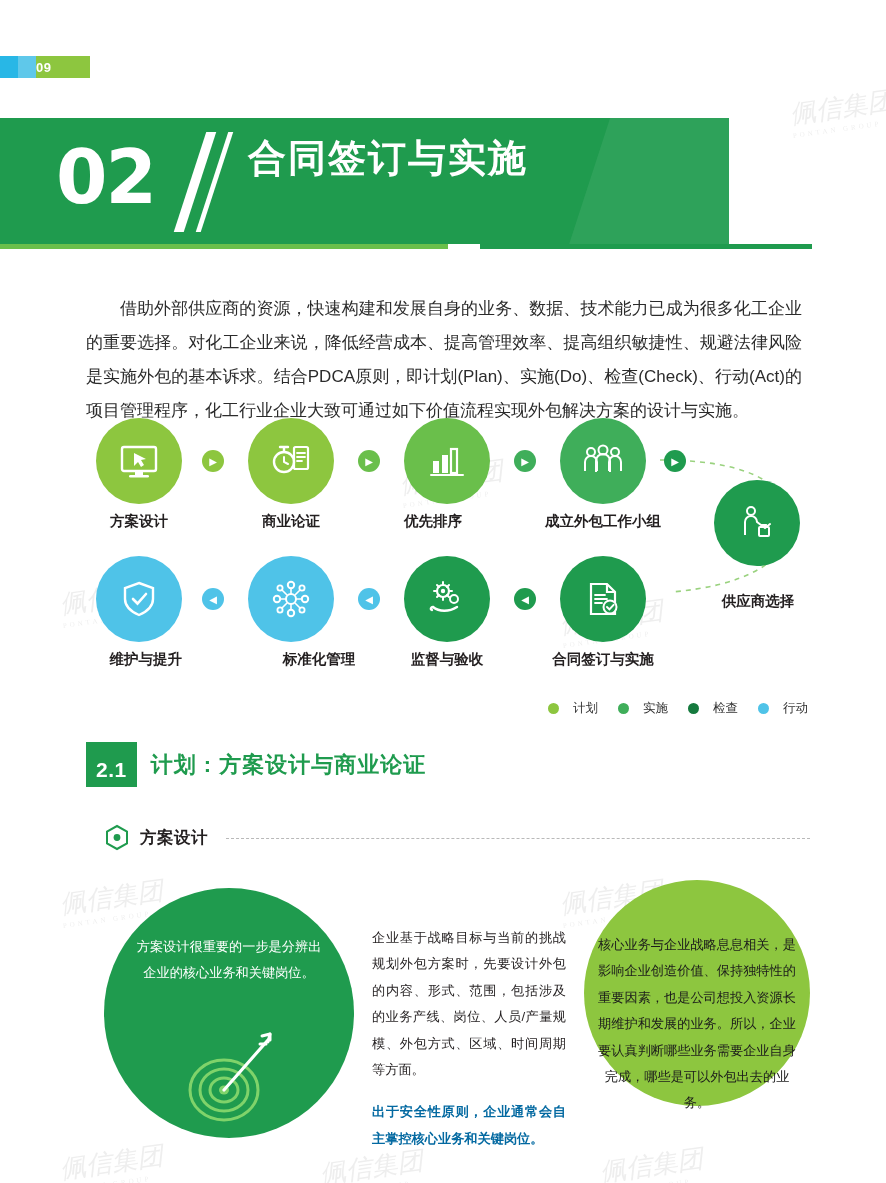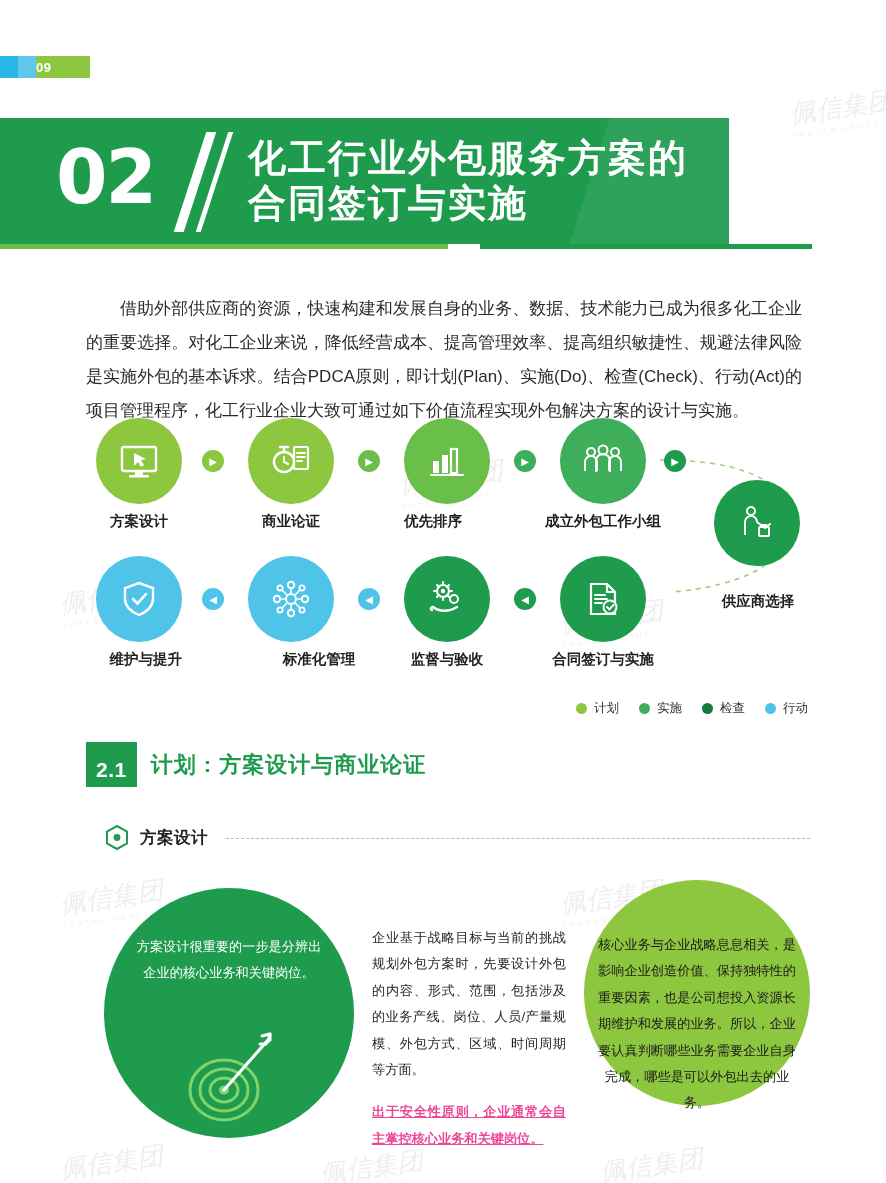--- a/index.html
+++ b/index.html
@@ -90,21 +90,21 @@
     color:#fff; font-size: 10px;
   }
   .dashed-curve { position:absolute; left:0; top:0; }
 
   
   .legend {
     position: absolute; top: 700px; right: 78px;
     display: flex; align-items: center; gap: 20px;
     font-size: 12.5px; color: #333;
   }
-  .legend .item { display:flex; align-items:center; gap:7px; }
+  .legend .item { display:flex; align-items:center; gap:14px; }
   .legend .dot { width: 11px; height: 11px; border-radius: 50%; display:inline-block; }
 
   
   .sec21 { position: absolute; top: 742px; left: 86px; display:flex; align-items:center; gap: 14px; }
   .sec21 .tag {
     background: #1f9b4e; color:#fff; font-weight: 800; font-size: 21px;
     padding: 16px 10px 5px 10px; letter-spacing: .5px;
   }
   .sec21 .txt { color:#1f9b4e; font-weight: 800; font-size: 22px; letter-spacing: 1px; }
 
@@ -123,21 +123,21 @@
   .circle-left .txt {
     position:absolute; top: 46px; left: 30px; width: 190px;
     font-size: 13.2px; line-height: 2.0; text-align:center;
   }
   .circle-left .target { position:absolute; left: 72px; top: 142px; }
 
   .mid-col {
     position:absolute; left: 372px; top: 925px; width: 194px;
     font-size: 13.2px; line-height: 2.0; color: #231f20; text-align: justify;
   }
-  .mid-col .bold { font-weight: 700; display:block; margin-top: 16px; color:#ec4899;text-decoration:underline; }
+  .mid-col .bold { font-weight: 700; display:block; margin-top: 16px; color:#0369a1; }
 
   .circle-right {
     position:absolute; left: 584px; top: 880px;
     width: 226px; height: 226px; border-radius: 50%;
     background: #8dc63f;
   }
   .right-overflow {
     position:absolute; left: 586px; top: 1040px; width: 220px;
     font-size: 13.2px; line-height: 2.0; color:#1b1b1b; text-align:center;
   }
@@ -171,21 +171,20 @@
     <span class="page-num">09</span>
   </div>
 </div>
 
 <div class="banner">
   <div class="banner-deco"></div>
   <div class="num">02</div>
   <div class="slash"></div>
   <div class="slash2"></div>
   <div class="title-wrap">
-    <div>化工行业外包服务方案的</div>
     <div>合同签订与实施</div>
   </div>
 </div>
 <div class="banner-underline">
   <div class="l1"></div>
   <div class="l2"></div>
 </div>
 
 <div class="intro">
   <p>借助外部供应商的资源，快速构建和发展自身的业务、数据、技术能力已成为很多化工企业的重要选择。对化工企业来说，降低经营成本、提高管理效率、提高组织敏捷性、规避法律风险是实施外包的基本诉求。结合PDCA原则，即计划(Plan)、实施(Do)、检查(Check)、行动(Act)的项目管理程序，化工行业企业大致可通过如下价值流程实现外包解决方案的设计与实施。</p>

